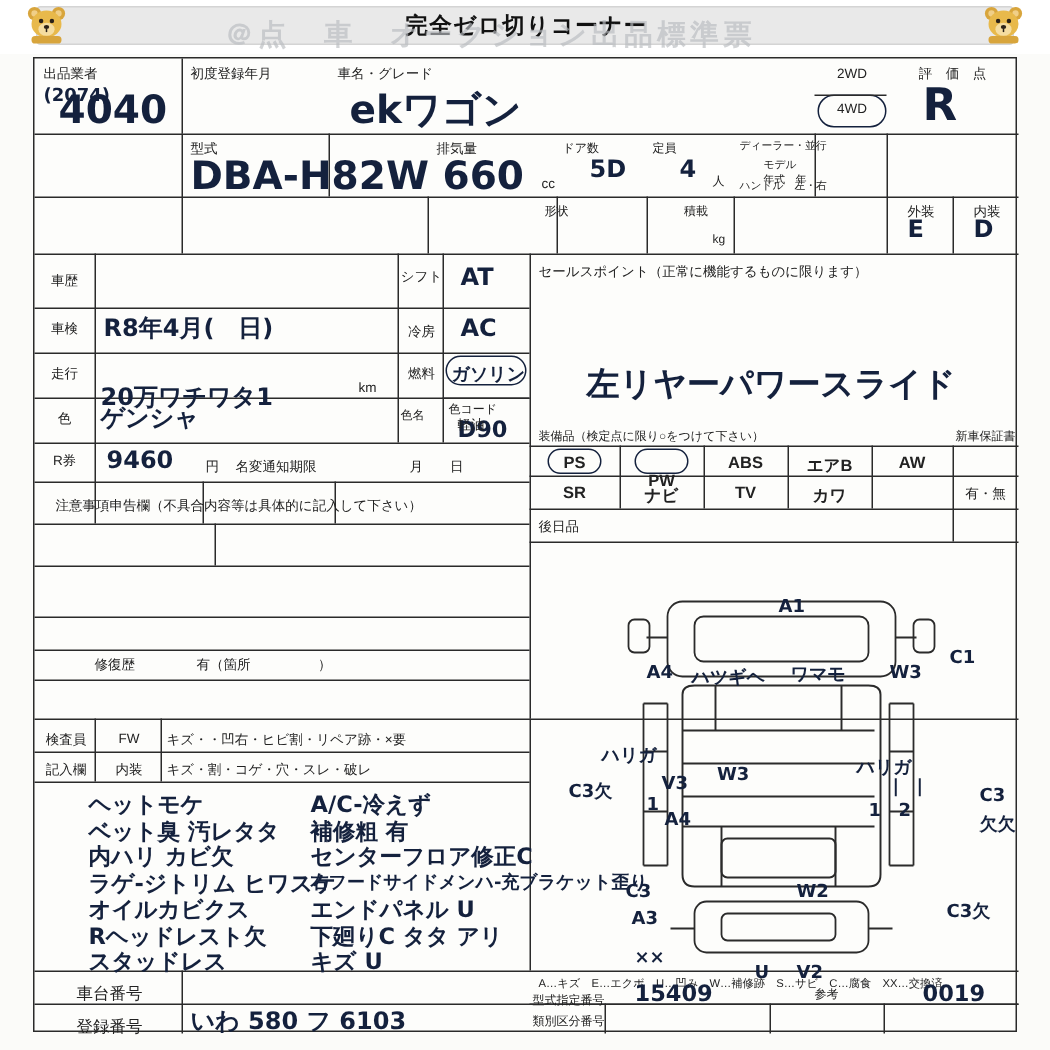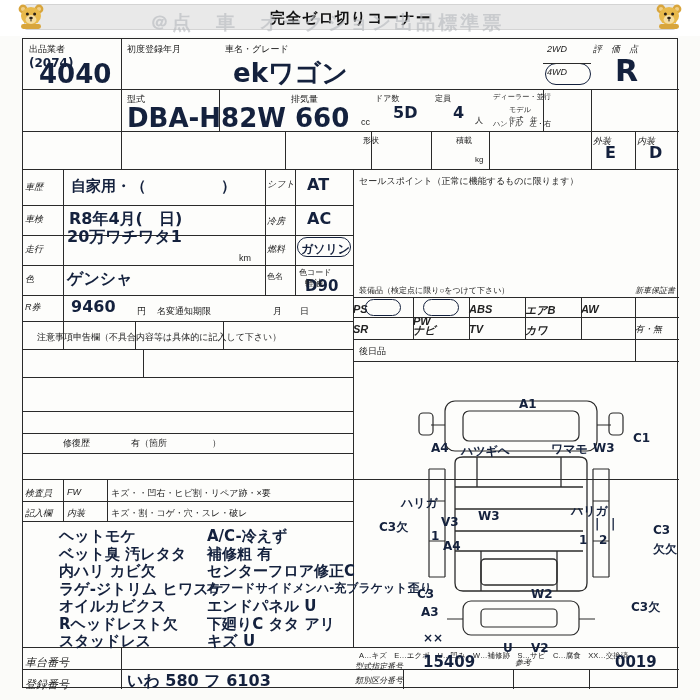--- a/index.html
+++ b/index.html
@@ -65,21 +65,21 @@
     font-weight:600;
   }
   .hline { position:absolute; background:#2a2a2a; height:1px; }
   .vline { position:absolute; background:#2a2a2a; width:1px; }
   .hand.big { font-size:26px; }
   .hand.med { font-size:16px; }
   .hand.sm  { font-size:15px; }
   .hand.xs  { font-size:12px; }
   .tiny { font-size:8px; }
   .tiny7 { font-size:7.2px; }
-  .ctr { text-align:left;font-style:italic; }
+  .ctr { text-align:center; }
   .diagram { position:absolute; }
   .footer-small { font-size:7.5px; }
 </style>
 </head>
 <body>
 
 <div class="sheet">
 
   <div class="banner">
     <div class="banner-bar">
@@ -204,27 +204,26 @@
     <div class="lbl tiny" style="left:340px;top:96px">形状</div>
     <div class="lbl tiny" style="left:433px;top:96px">積載</div>
     <div class="lbl tiny" style="left:452px;top:116px">kg</div>
 
     <div class="lbl ctr" style="left:570px;top:96px;width:42px">外装</div>
     <div class="lbl ctr" style="left:614px;top:96px;width:42px">内装</div>
     <div class="hand med" style="left:582px;top:104px">E</div>
     <div class="hand med" style="left:626px;top:104px">D</div>
 
     <div class="lbl ctr" style="left:2px;top:142px;width:36px">車歴</div>
-    <div class="hand sm" style="left:48px;top:138px">自家用・（　　　　　）</div>
 
     <div class="lbl ctr" style="left:2px;top:174px;width:36px">車検</div>
     <div class="hand med" style="left:46px;top:170px">R8年4月(　日)</div>
 
     <div class="lbl ctr" style="left:2px;top:204px;width:36px">走行</div>
-    <div class="hand med" style="left:44px;top:188px">20万ワチワタ1</div>
+    <div class="hand med" style="left:44px;top:216px">20万ワチワタ1</div>
     <div class="lbl" style="left:216px;top:214px">km</div>
 
     <div class="lbl ctr" style="left:2px;top:234px;width:36px">色</div>
     <div class="hand med" style="left:44px;top:230px">ゲンシャ</div>
     <div class="lbl tiny" style="left:244px;top:232px">色名</div>
     <div class="lbl tiny" style="left:276px;top:228px">色コード</div>
     <div class="hand sm" style="left:282px;top:238px">D90</div>
 
     <div class="lbl ctr" style="left:2px;top:262px;width:36px">R券</div>
     <div class="hand med" style="left:48px;top:258px">9460</div>
@@ -241,20 +240,21 @@
     <div style="position:absolute;left:274px;top:198px;width:54px;height:20px;border:1.4px solid #14213d;border-radius:10px"></div>
     <div class="lbl" style="left:282px;top:238px">軽油</div>
     <div class="hline" style="left:272px;top:226px;width:58px"></div>
 
     <div class="lbl" style="left:14px;top:292px">注意事項申告欄（不具合内容等は具体的に記入して下さい）</div>
 
     <div class="lbl" style="left:40px;top:398px">修復歴</div>
     <div class="lbl" style="left:108px;top:398px">有（箇所　　　　　）</div>
 
     <div class="lbl" style="left:336px;top:136px">セールスポイント（正常に機能するものに限ります）</div>
+    <div class="hand" style="left:368px;top:202px;font-size:22px">左リヤーパワースライド</div>
 
     <div class="lbl tiny" style="left:336px;top:246px">装備品（検定点に限り○をつけて下さい）</div>
     <div class="lbl tiny ctr" style="left:612px;top:246px;width:44px">新車保証書</div>
     <div class="lbl ctr" style="left:612px;top:284px;width:44px">有・無</div>
 
     <div class="vline" style="left:390px;top:258px;height:42px"></div>
     <div class="vline" style="left:446px;top:258px;height:42px"></div>
     <div class="vline" style="left:502px;top:258px;height:42px"></div>
     <div class="vline" style="left:558px;top:258px;height:42px"></div>
 
@@ -330,21 +330,21 @@
           <rect x="104" y="210" width="116" height="34" rx="8"></rect>
           <rect x="122" y="218" width="76" height="18" rx="4"></rect>
           <path d="M104 228 h-16 M220 228 h16"></path>
         </g>
       </svg>
     </div>
     <div id="diagram-marks">
         <div class="hand xs" style="left: 470px; top: 358px; margin-left: 26px;">A1</div>
         <div class="hand xs" style="left: 408px; top: 402px;">A4</div>
         <div class="hand xs" style="left: 438px; top: 404px;">ハツギヘ</div>
-        <div class="hand xs" style="left: 528px; top: 402px; text-align: right;">ワマモ</div>
+        <div class="hand xs" style="left: 504px; top: 402px; text-align: right;">ワマモ</div>
         <div class="hand xs" style="left: 570px; top: 402px;">W3</div>
         <div class="hand xs" style="left: 610px; top: 392px;">C1</div>
         <div class="hand xs" style="left: 378px; top: 456px;">ハリガ</div>
         <div class="hand xs" style="left: 356px; top: 480px;">C3欠</div>
         <div class="hand xs" style="left: 418px; top: 476px;">V3</div>
         <div class="hand xs" style="left: 455px; top: 470px;">W3</div>
         <div class="hand xs" style="left: 420px; top: 500px;">A4</div>
         <div class="hand xs" style="left: 408px; top: 490px;">1</div>
         <div class="hand xs" style="left: 548px; top: 464px;">ハリガ</div>
         <div class="hand xs" style="left: 572px; top: 478px;">|</div>

